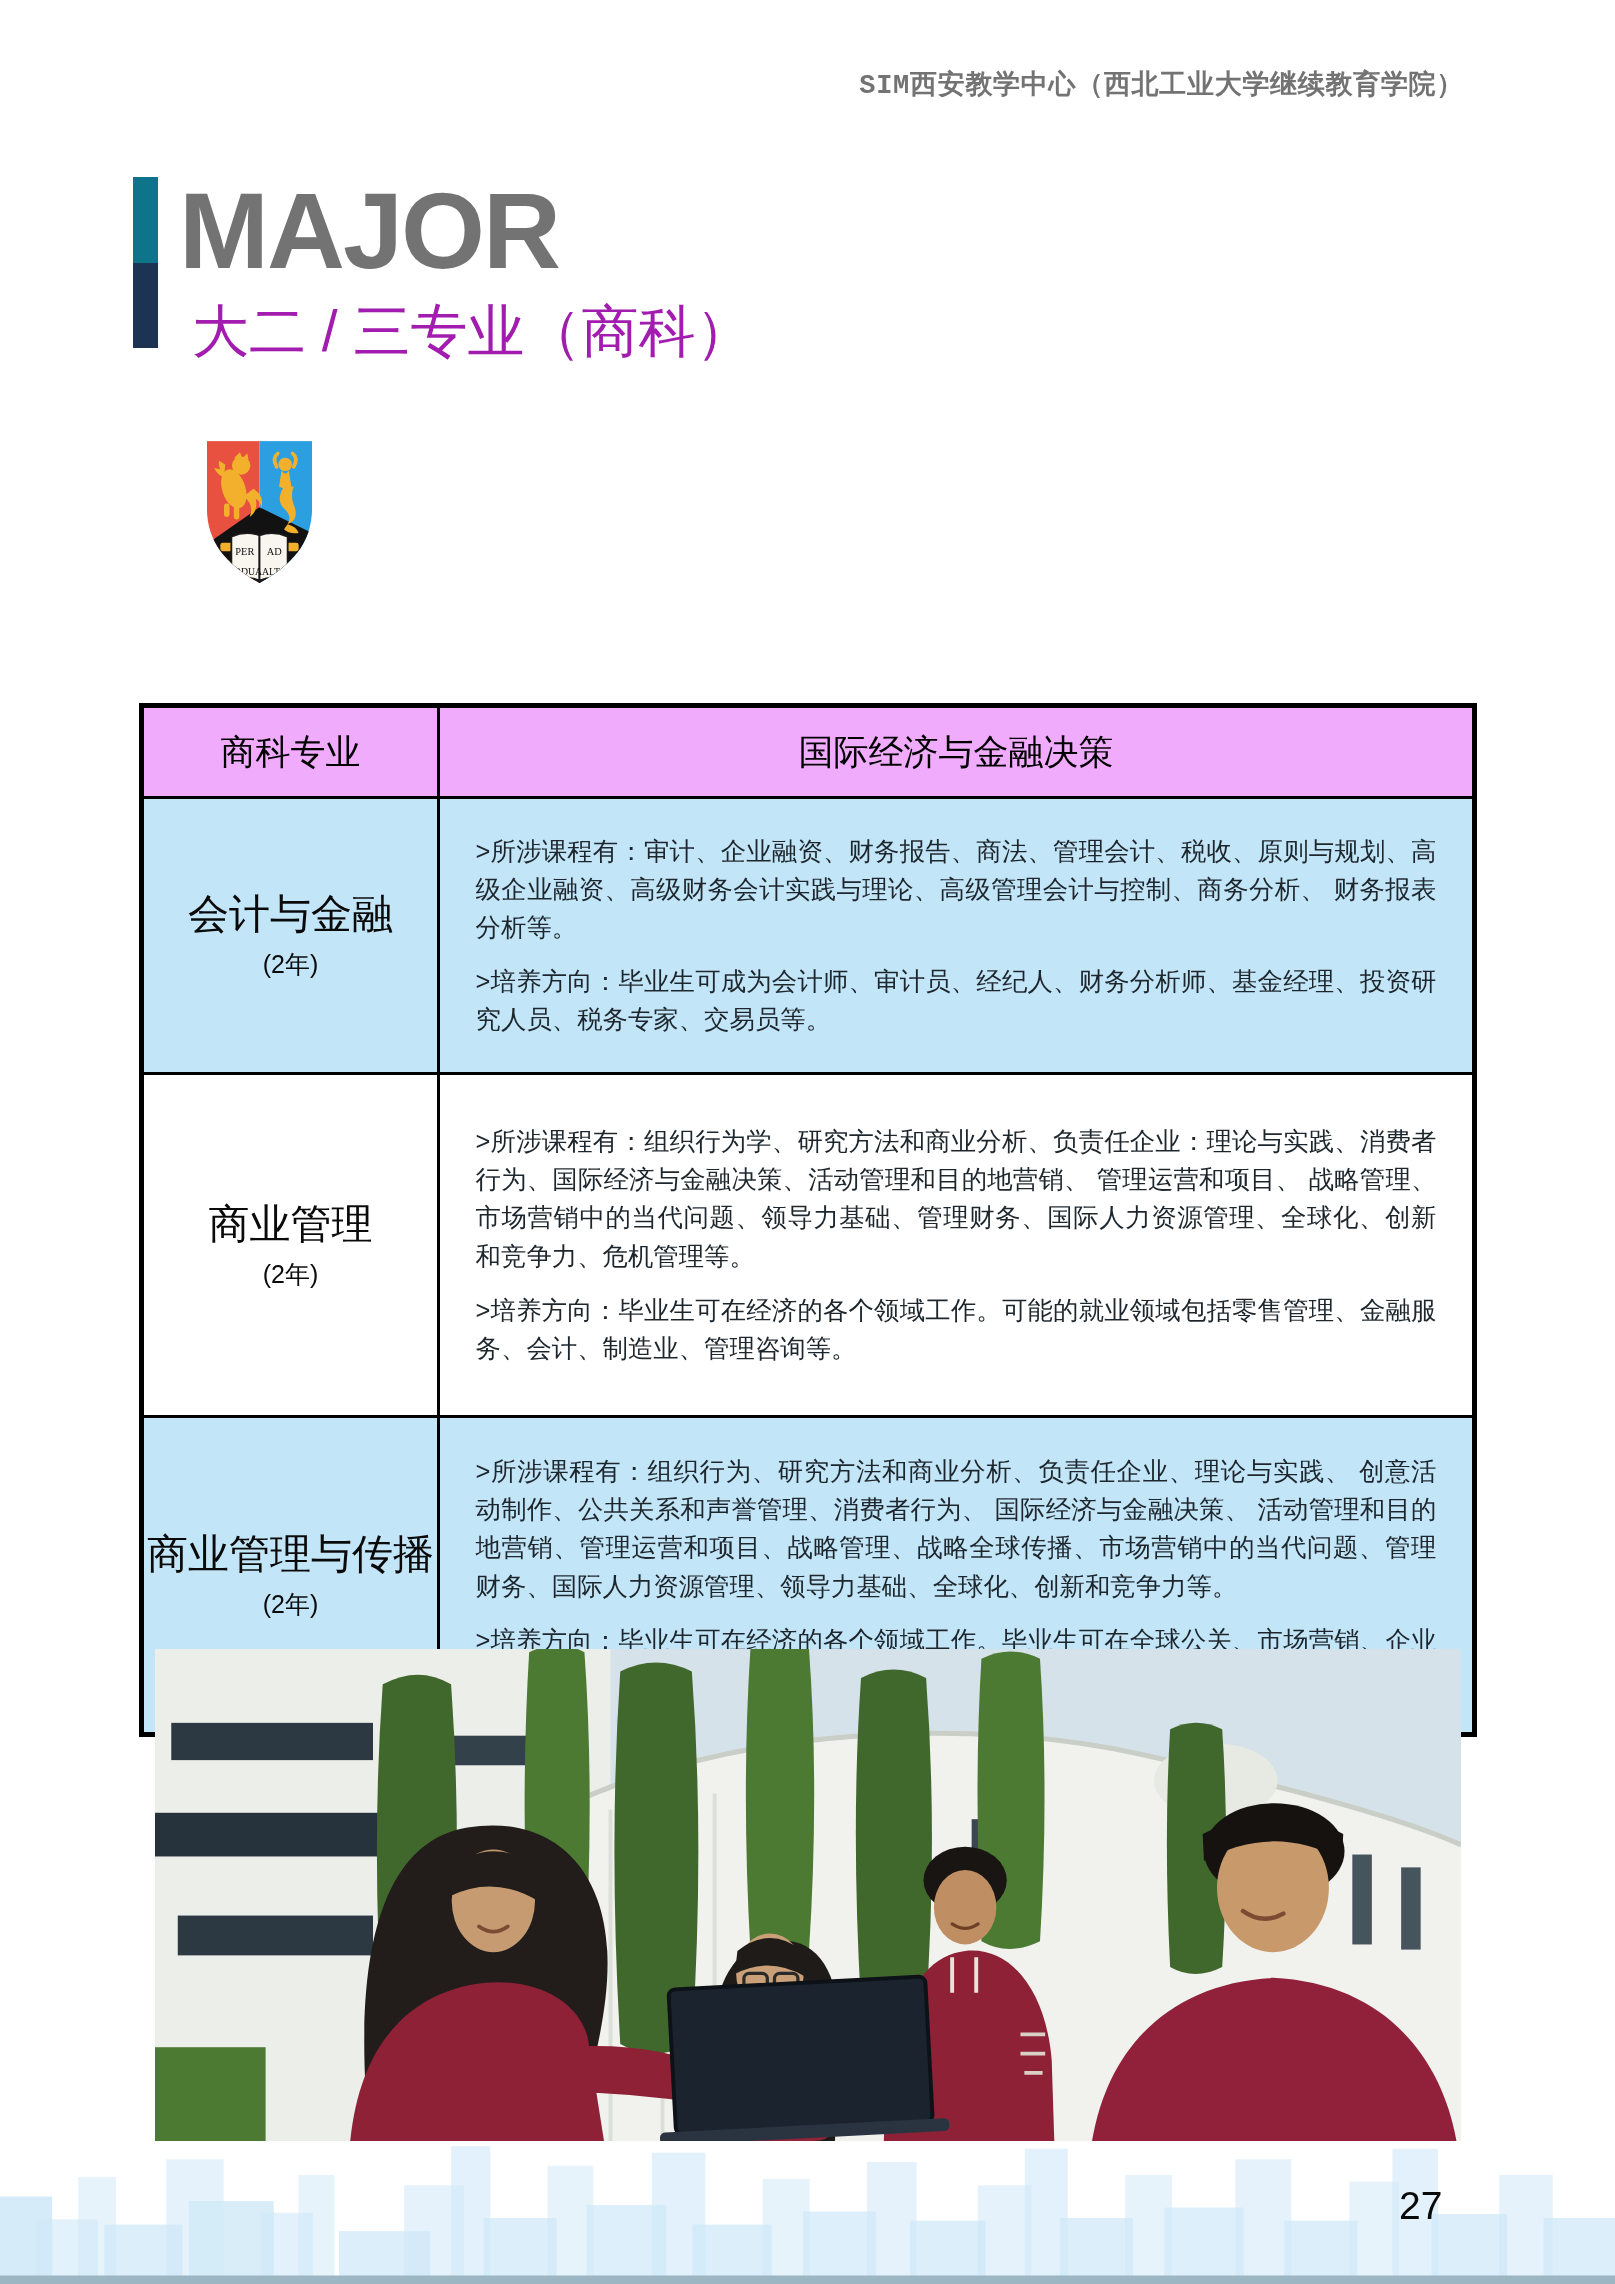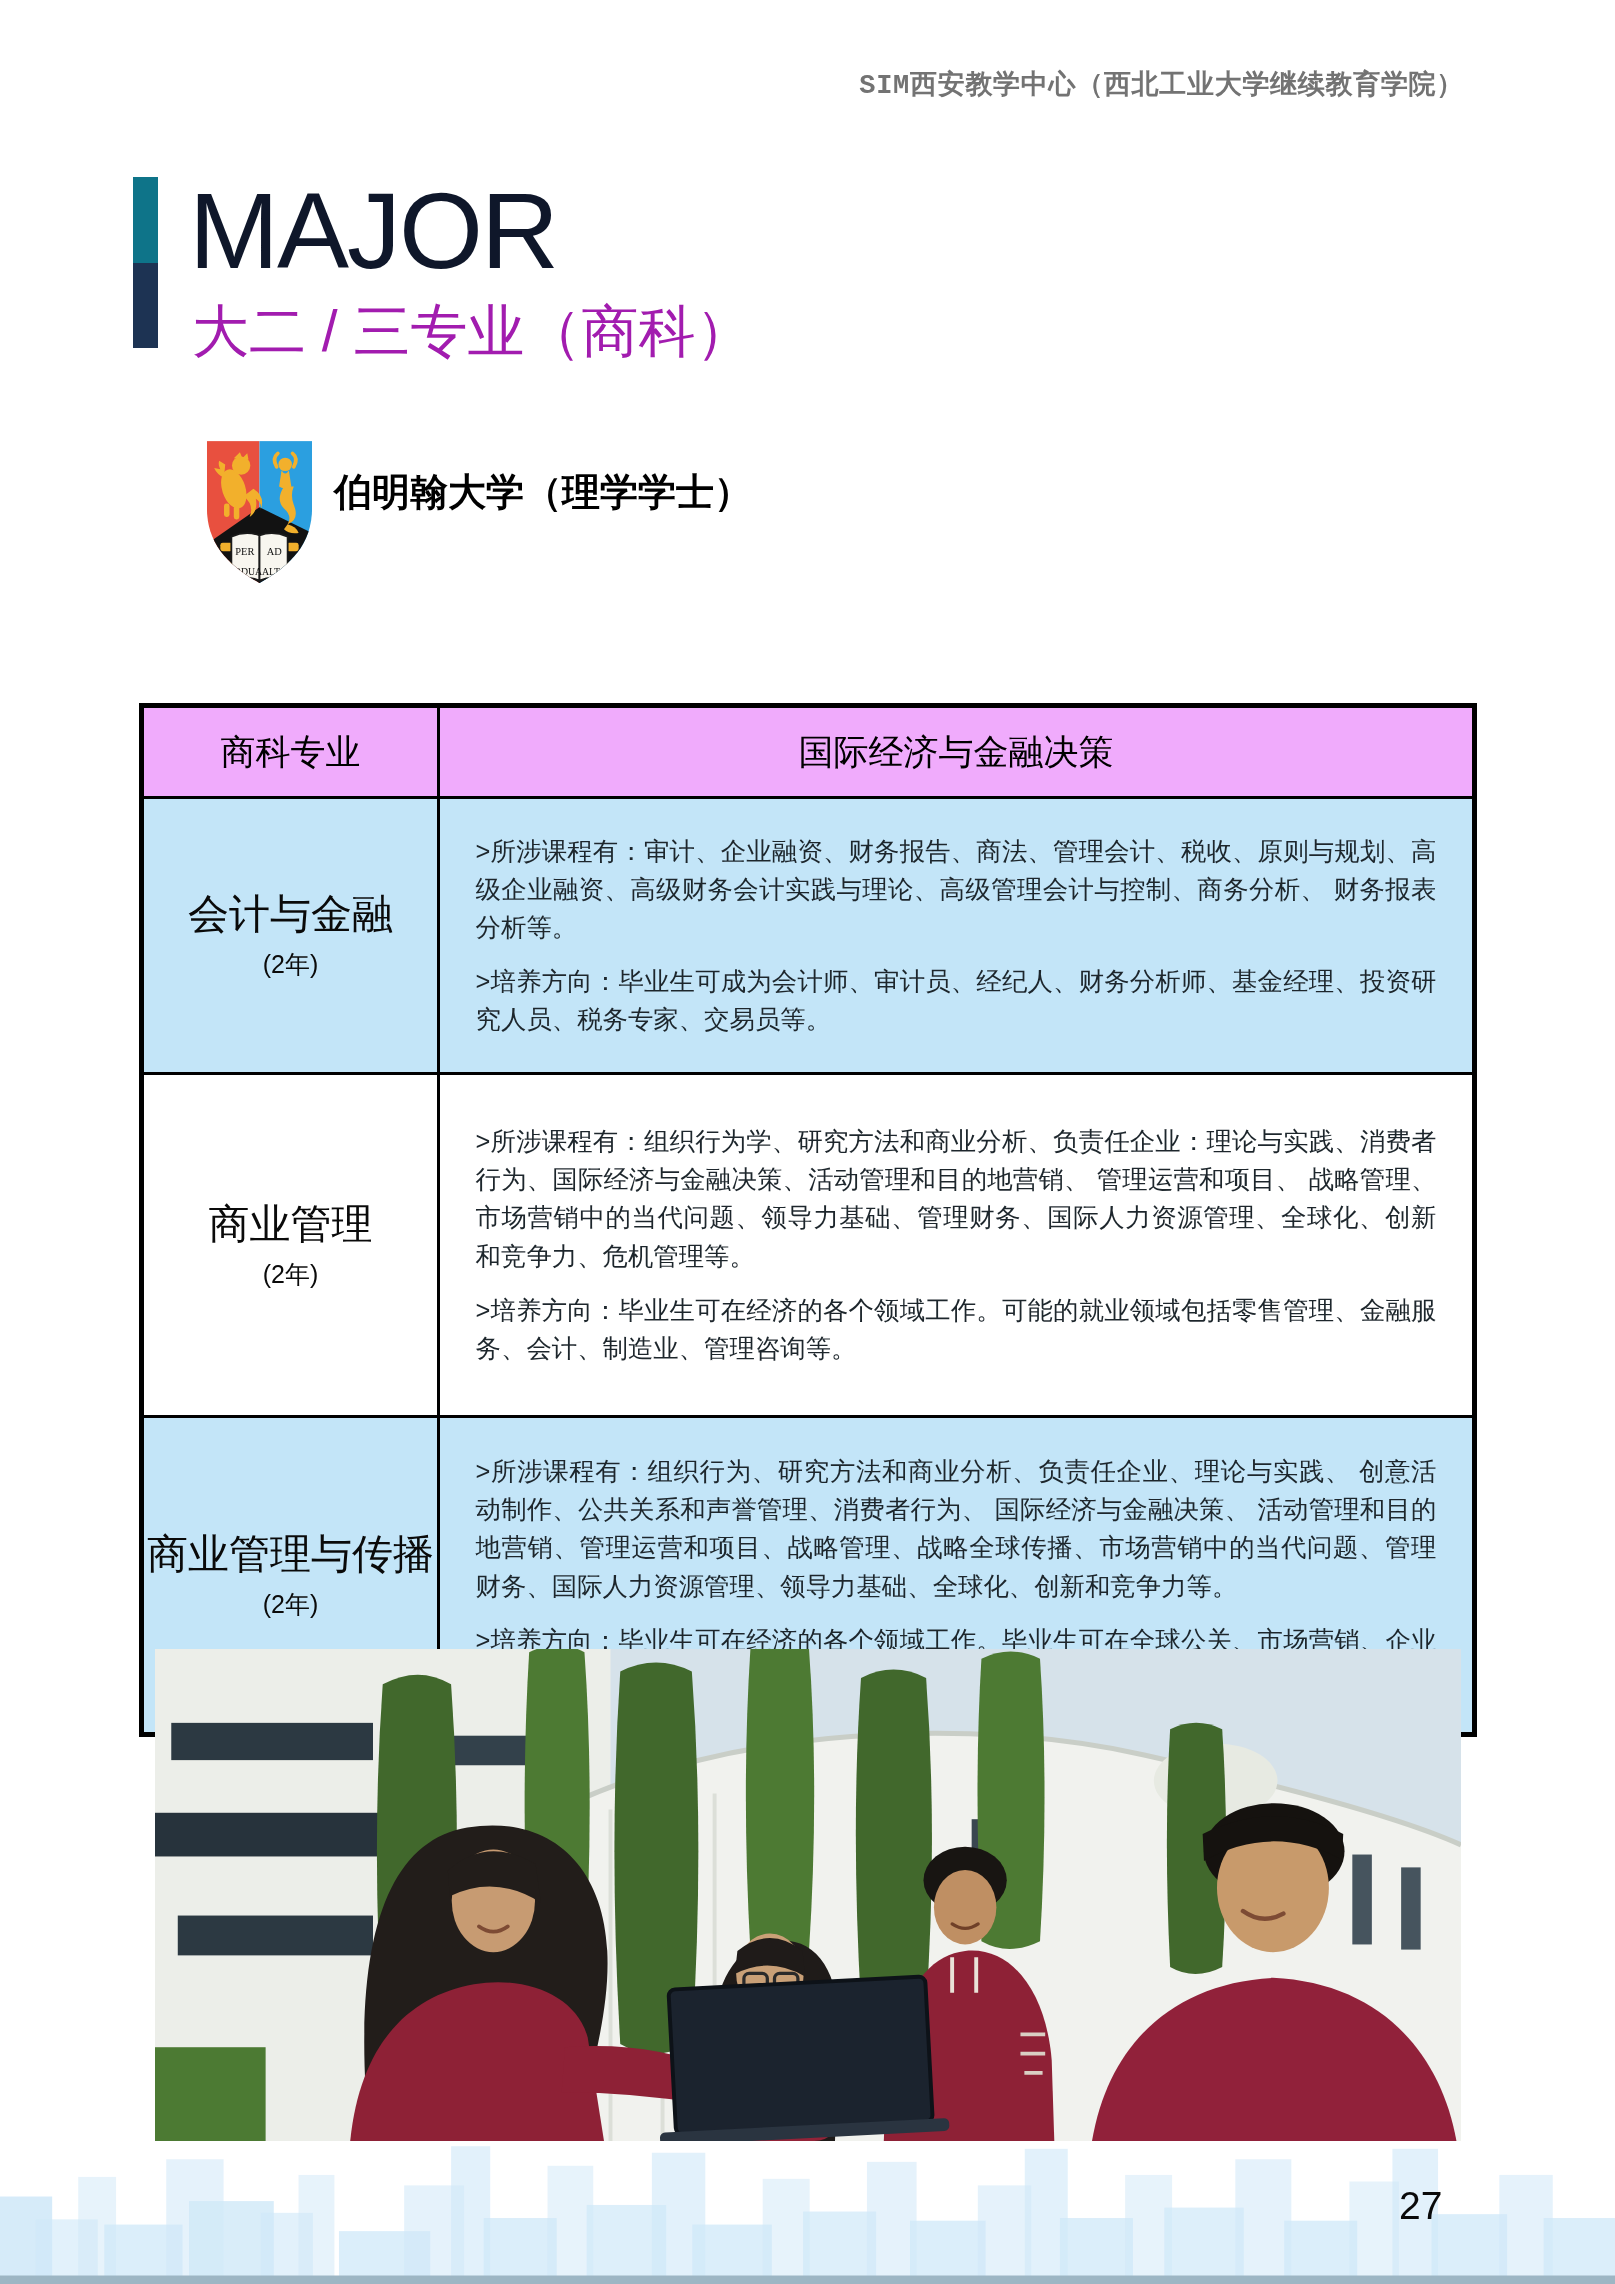--- a/index.html
+++ b/index.html
@@ -8,22 +8,22 @@
     font-family:"Liberation Sans","DejaVu Sans",sans-serif;color:#000;
   }
   .doc-header{
     position:absolute;top:66px;right:152px;
     font-size:27px;font-weight:bold;color:#737373;letter-spacing:0.7px;font-family:Liberation Mono, monospace;
   }
   .accent-bar{position:absolute;left:133px;top:177px;width:25px;height:171px;}
   .accent-top{height:50%;background:#0e7489;}
   .accent-bottom{height:50%;background:#1d3353;}
   .title-main{
-    position:absolute;left:189px;top:177px;
-    font-size:108px;line-height:1;font-weight:400;letter-spacing:-2px;color:#0f172a;
+    position:absolute;left:179px;top:177px;
+    font-size:108px;line-height:1;font-weight:700;letter-spacing:-2px;color:#737373;
   }
   .title-sub{
     position:absolute;left:192px;top:299px;
     font-size:57px;line-height:1.15;color:#a21caf;
   }
   .crest{position:absolute;left:198px;top:435px;width:123px;height:153px;}
   .uni-heading{position:absolute;left:334px;top:467px;font-size:38px;font-weight:bold;color:#000;}
 
   table.course-table{
     position:absolute;left:139px;top:703px;width:1338px;
@@ -99,21 +99,20 @@
         <path d="M54,166 Q78,156 100,164 L100,238 Q78,228 54,238 Z" fill="#f8f6ef" stroke="#1a1a1a" stroke-width="3"></path>
         <path d="M146,166 Q122,156 100,164 L100,238 Q122,228 146,238 Z" fill="#f8f6ef" stroke="#1a1a1a" stroke-width="3"></path>
         <text x="76" y="196" text-anchor="middle" font-size="17" font-family="Liberation Serif, serif" fill="#111">PER</text>
         <text x="124" y="196" text-anchor="middle" font-size="17" font-family="Liberation Serif, serif" fill="#111">AD</text>
         <text x="76" y="228" text-anchor="middle" font-size="16" font-family="Liberation Serif, serif" fill="#111">ARDUA</text>
         <text x="124" y="228" text-anchor="middle" font-size="16" font-family="Liberation Serif, serif" fill="#111">ALTA</text>
       </g>
     </g>
   </svg>
 
-  <div class="uni-heading">伯明翰大学（理学学士）</div>
 
   <table class="course-table">
     <colgroup>
         <col style="width:297px">
         <col>
       </colgroup>
     <tbody>
         <tr>
       <th>商科专业</th>
       <th>国际经济与金融决策</th>

